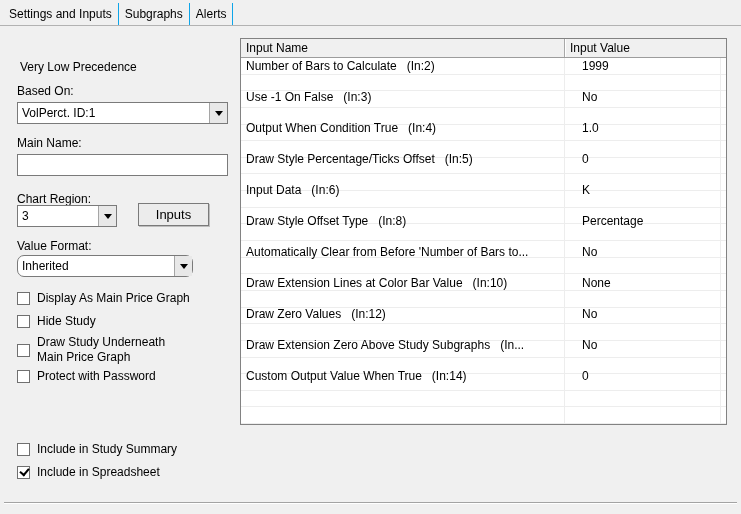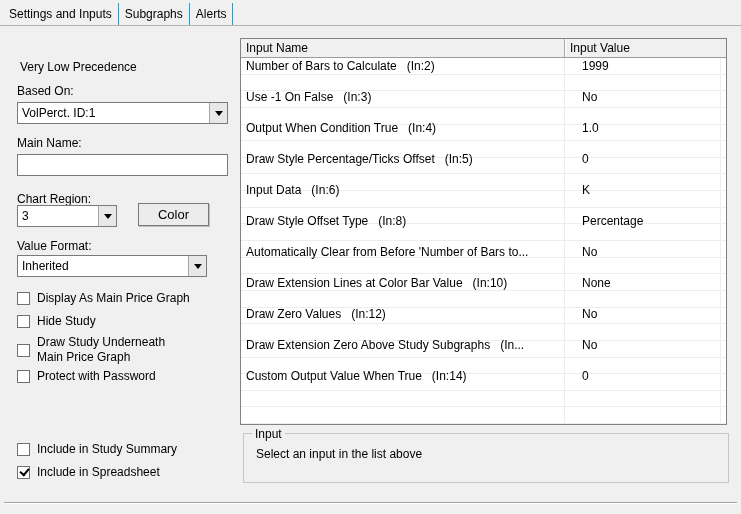--- a/index.html
+++ b/index.html
@@ -78,24 +78,24 @@
   <div class="lbl" style="left:17px; top:136px;">Main Name:</div>
   <input class="textbox" style="left: 17px; top: 154px; width: 211px;" value="">
 
   <div class="lbl" style="left:17px; top:192px;">Chart Region:</div>
   <div class="combo" style="left:17px; top:205px; width:100px;">
     <span class="combo-text">3</span>
     <span class="combo-btn">
         <span class="arrow-down"></span>
       </span>
   </div>
-  <div class="btn" style="left:138px; top:203px; width:71px; height:23px;">Color</div>
+  <div class="btn" style="left:138px; top:203px; width:71px; height:23px;">Inputs</div>
 
   <div class="lbl" style="left:17px; top:239px;">Value Format:</div>
-  <div class="combo" style="left:17px; top:255px; width:190px;">
+  <div class="combo" style="left:17px; top:255px; width:176px;border-radius:7px;">
     <span class="combo-text">Inherited</span>
     <span class="combo-btn">
         <span class="arrow-down"></span>
       </span>
   </div>
 
   <div class="cbrow" style="left:17px; top:292px;">
     <span class="cb"></span>
     <span class="cb-label">Display As Main Price Graph</span>
   </div>
@@ -170,20 +170,16 @@
         <div class="tcell name">Draw Extension Zero Above Study Subgraphs   (In...</div>
         <div class="tcell value">No</div>
       </div>
       <div class="trow">
         <div class="tcell name">Custom Output Value When True   (In:14)</div>
         <div class="tcell value">0</div>
       </div>
     </div>
   </div>
 
-  <div class="groupbox">
-    <span class="groupbox-title">Input</span>
-    <span class="groupbox-msg">Select an input in the list above</span>
-  </div>
 
   <div class="divider"></div>
 
 </div>
 
 </body></html>

